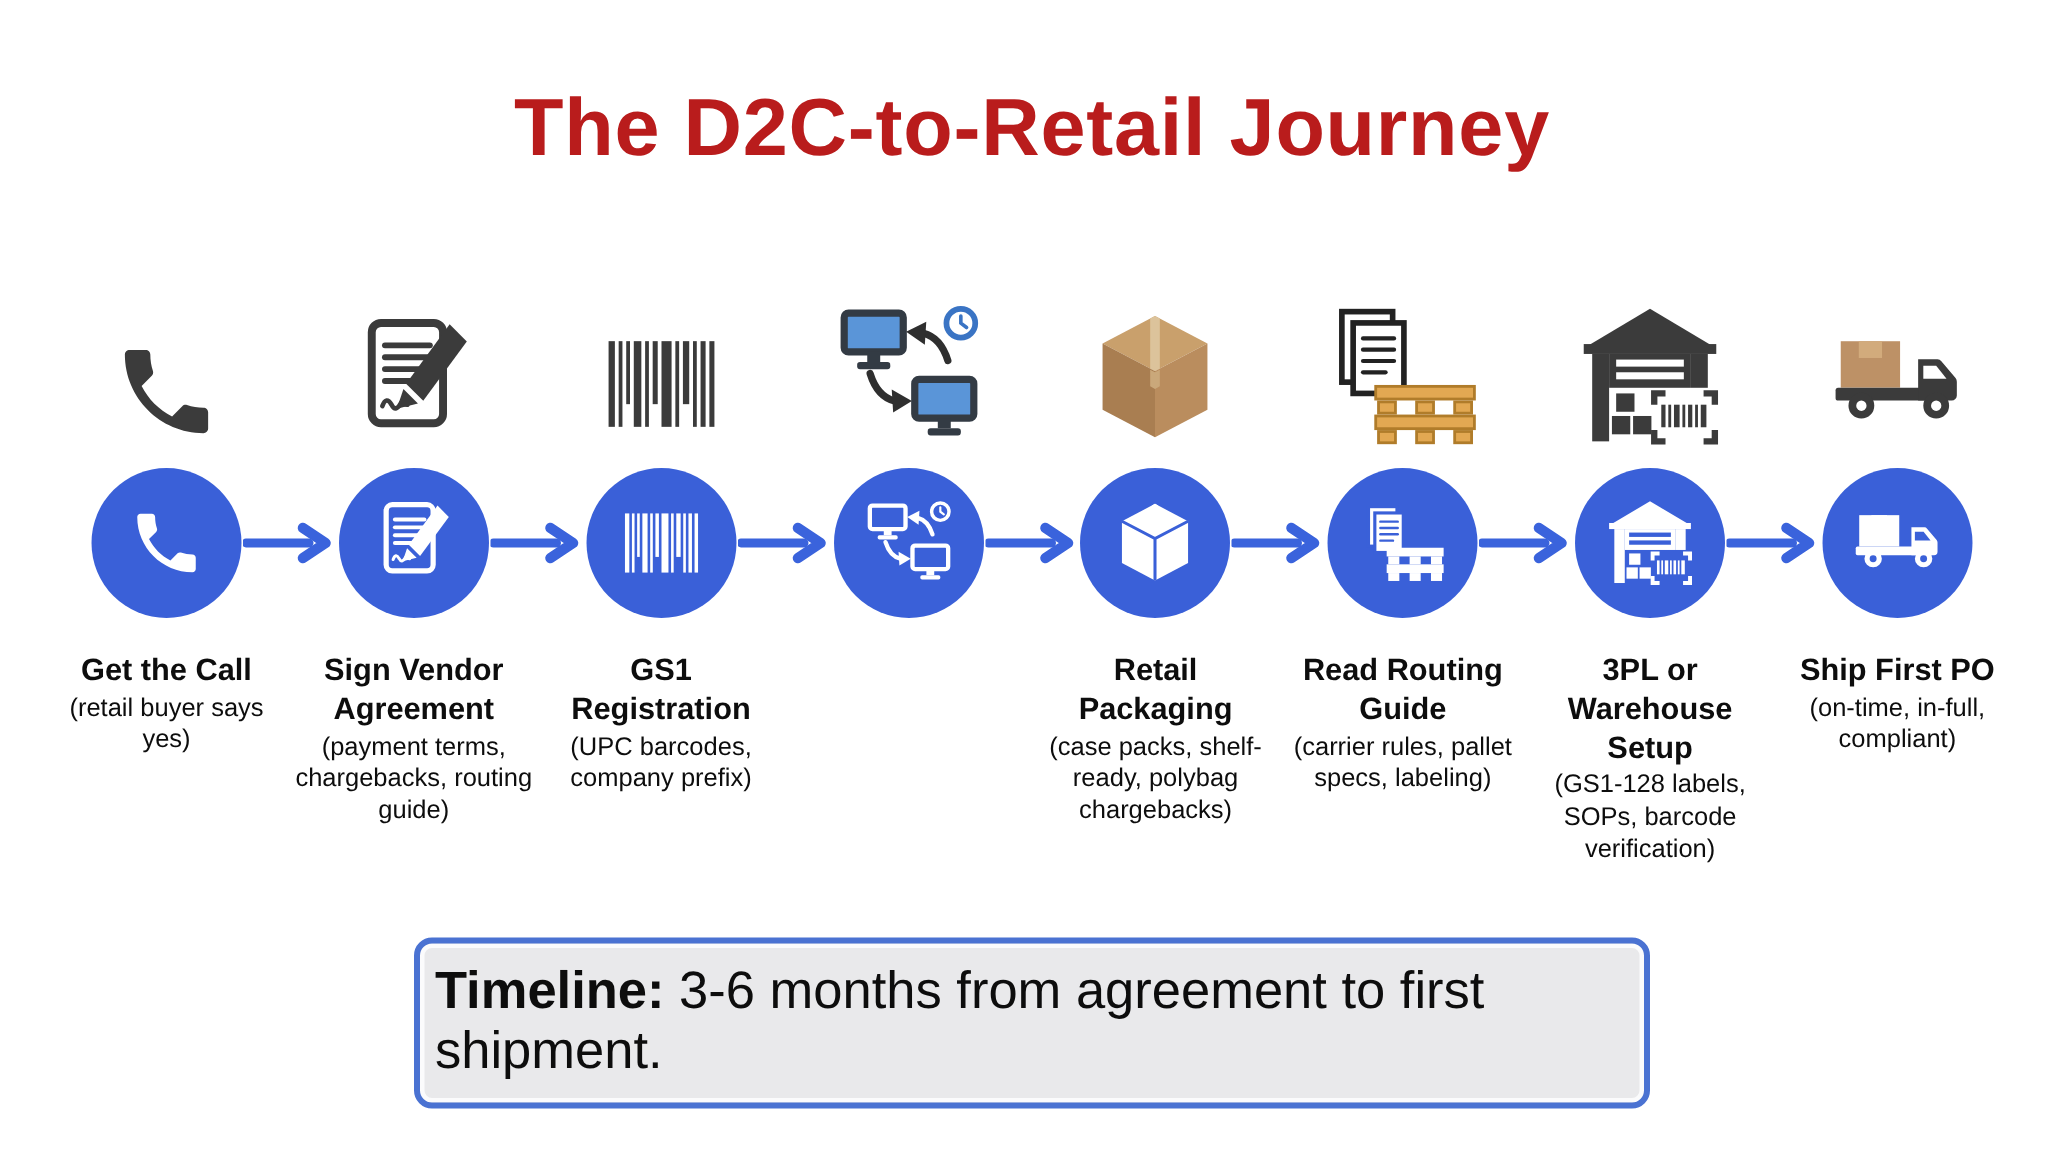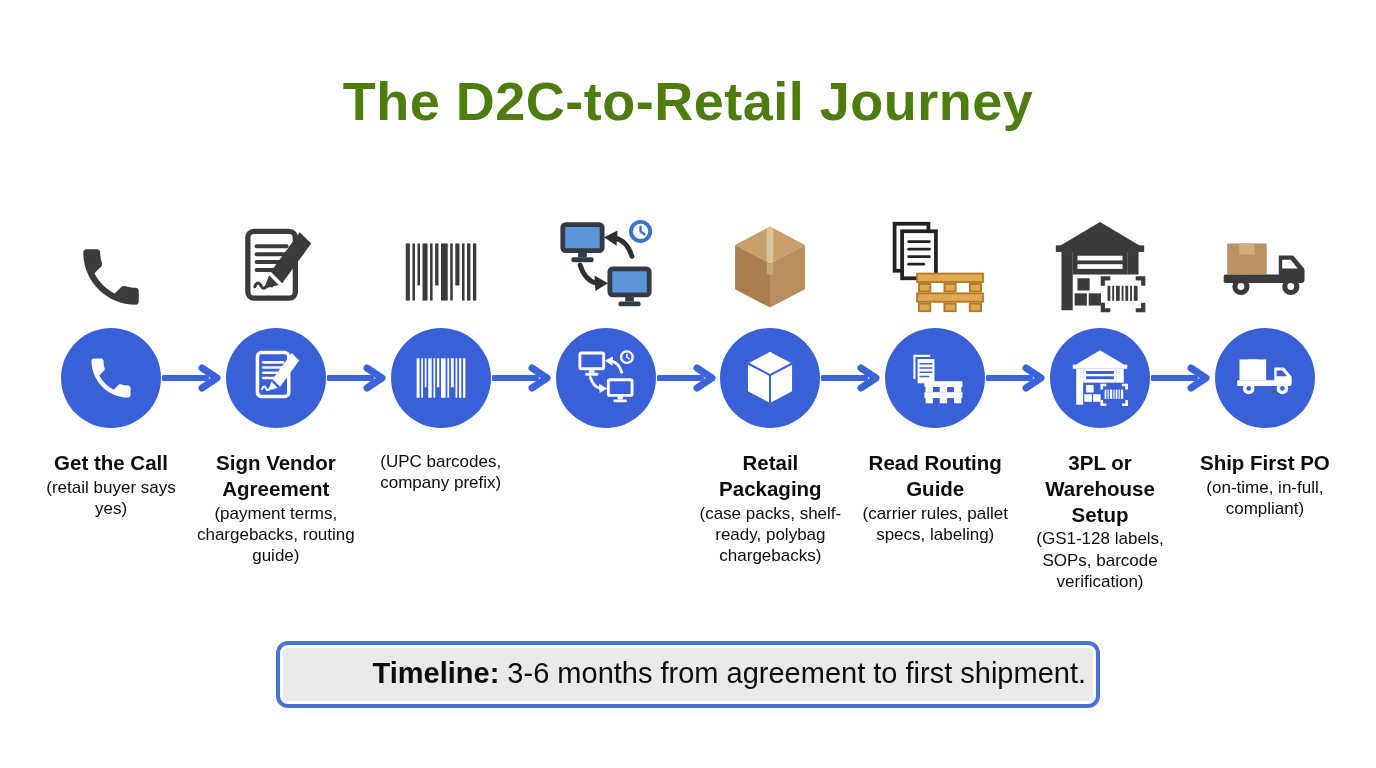--- a/index.html
+++ b/index.html
@@ -1,21 +1,21 @@
 <!DOCTYPE html>
 <html><head>
 <meta charset="utf-8">
 <style>
   * { margin:0; padding:0; box-sizing:border-box; }
   html,body { width:1376px; height:768px; background:#ffffff; overflow:hidden;
               font-family:"Liberation Sans", sans-serif; }
   .page { width:1376px; height:768px; position:relative; }
 
-  .title { padding-top:70px; text-align:center; font-size:54px; font-weight:bold;
-           color:#4d7c0f; letter-spacing:.5px; }
+  .title { padding-top:54px; text-align:center; font-size:54px; font-weight:bold;
+           color:#b91c1c; letter-spacing:.5px; }
 
   .steps { width:1316px; margin:82px auto 0; display:flex; justify-content:space-between; }
   .step  { width:162px; display:flex; flex-direction:column; align-items:center; }
 
   .top-icon { height:100px; display:flex; align-items:flex-end; justify-content:center;
               margin-bottom:14px; color:#3b3b3b; }
   
   .top-icon { --cpaper:#ffffff; --cut:#ffffff; --seam:transparent;
               --screen:#5a95d8; --frame:#333b44; --sync:#2f2f2f; --clock:#3a74c4; --clockface:#ffffff;
               --btop:#c9a06c; --bleft:#a97e51; --bright:#ba8d5e; --tape:#dcc39b; --tape2:#caa87a;
@@ -34,22 +34,22 @@
 
   .arrow { position:absolute; left:132px; top:36px; width:60px; height:28px; color:#3a63dc; }
 
   .label { margin-top:22px; width:160px; text-align:center; color:#0d0d0d; }
   .step-title { font-weight:bold; font-size:20.5px; line-height:1.26; }
   .step-desc  { font-size:17px; line-height:1.26; margin-top:1px; }
 
   .timeline { width:824px; margin:48px auto 0; background:#e9e9eb;
               border:4px solid #4a72d2; border-radius:12px;
               box-shadow: inset 0 0 0 3px #fbfbfc;
-              padding:12px 10px 14px; text-align:right;
-              font-size:29px; color:#0d0d0d; }
+              padding:12px 10px 14px; text-align:left;
+              font-size:35px; color:#0d0d0d; }
   .timeline .tl-label { font-weight:bold; }
 
   .defs { position:absolute; width:0; height:0; overflow:hidden; }
 </style>
 </head>
 <body>
 
 <svg class="defs" xmlns="http://www.w3.org/2000/svg" aria-hidden="true">
   <defs>
     <symbol id="i-phone" viewBox="0 0 24 24">
@@ -242,20 +242,21 @@
         <div class="circle">
           <svg>
               <use href="#i-barcode"></use>
             </svg>
         </div>
         <svg class="arrow">
             <use href="#i-arrow"></use>
           </svg>
       </div>
       <div class="label">
+        <div class="step-title">GS1 Registration</div>
         <div class="step-desc">(UPC barcodes, company prefix)</div>
       </div>
     </div>
 
     <div class="step">
       <div class="top-icon">
         <svg style="width:100px;height:96px">
             <use href="#i-edi"></use>
           </svg>
       </div>

